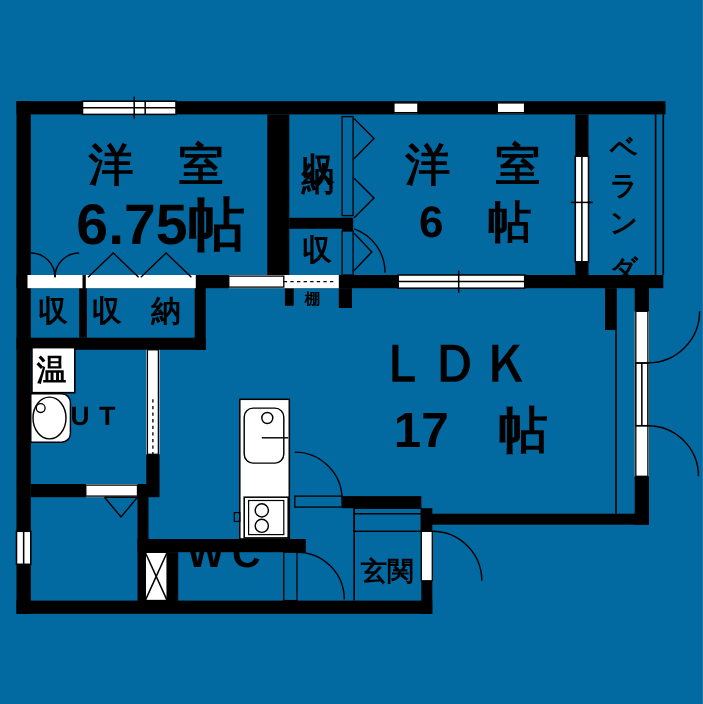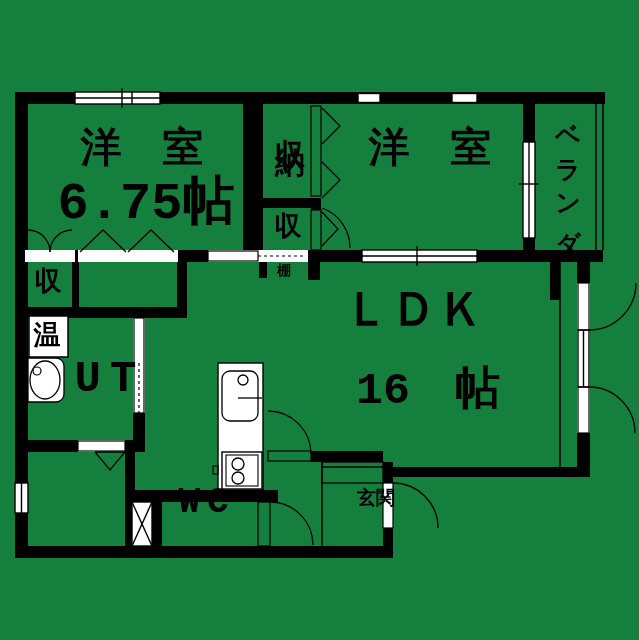--- a/index.html
+++ b/index.html
@@ -1,20 +1,20 @@
 <!DOCTYPE html>
 <html><head>
 <meta charset="utf-8">
 <style>
   html,body{margin:0;padding:0;background:#ffffff;}
   #plan{
     position:relative;
     width:639px;height:640px;
-    background:#15803d;
-    font-family:Liberation Mono, monospace;
+    background:#0369a1;
+    font-family:Liberation Sans, sans-serif;
     overflow:hidden;
   }
   #plan svg{position:absolute;left:0;top:0;}
   .lbl{
     position:absolute;
     transform:translate(-50%,-50%);
     color:#000;
     font-weight:bold;
     white-space:nowrap;
     line-height:1;
@@ -207,29 +207,31 @@
   </g>
 </svg>
 
   <div class="lbl" style="left:142px;top:150px;font-size:41px;">洋　室</div>
   <div class="lbl" style="left:146px;top:205px;font-size:52px;">6.75帖</div>
 
   <div class="lbl vtext" style="left:288px;top:114px;font-size:30px;letter-spacing:10px;font-weight:bold;">収納</div>
   <div class="lbl" style="left:288px;top:228px;font-size:27px;">収</div>
 
   <div class="lbl" style="left:430px;top:150px;font-size:41px;">洋　室</div>
+  <div class="lbl" style="left:432px;top:202px;font-size:40px;">6　帖</div>
 
   <div class="lbl vtext" style="left:566px;top:106px;font-size:25px;letter-spacing:7px;font-weight:bold;">ベランダ</div>
 
   <div class="lbl" style="left:48px;top:283px;font-size:27px;">収</div>
+  <div class="lbl" style="left:124px;top:283px;font-size:27px;">収　納</div>
 
   <div class="lbl" style="left:47px;top:337px;font-size:27px;">温</div>
-  <div class="lbl" style="left:110px;top:379px;font-size:44px;letter-spacing:9px;">UT</div>
-
-  <div class="lbl" style="left:414px;top:312px;font-size:47px;">ＬＤＫ</div>
-  <div class="lbl" style="left:428px;top:391px;font-size:45px;">16　帖</div>
+  <div class="lbl" style="left:89px;top:379px;font-size:24px;letter-spacing:9px;">UT</div>
+
+  <div class="lbl" style="left:414px;top:330px;font-size:47px;">ＬＤＫ</div>
+  <div class="lbl" style="left:428px;top:391px;font-size:45px;">17　帖</div>
 
   <div class="lbl" style="left:284px;top:271px;font-size:14px;">棚</div>
 
   <div class="lbl" style="left:207px;top:503px;font-size:36px;letter-spacing:7px;">WC</div>
-  <div class="lbl" style="left:352px;top:499px;font-size:19px;margin-left:24px;">玄関</div>
+  <div class="lbl" style="left:352px;top:520px;font-size:24px;">玄関</div>
 
 </div>
 
 </body></html>

